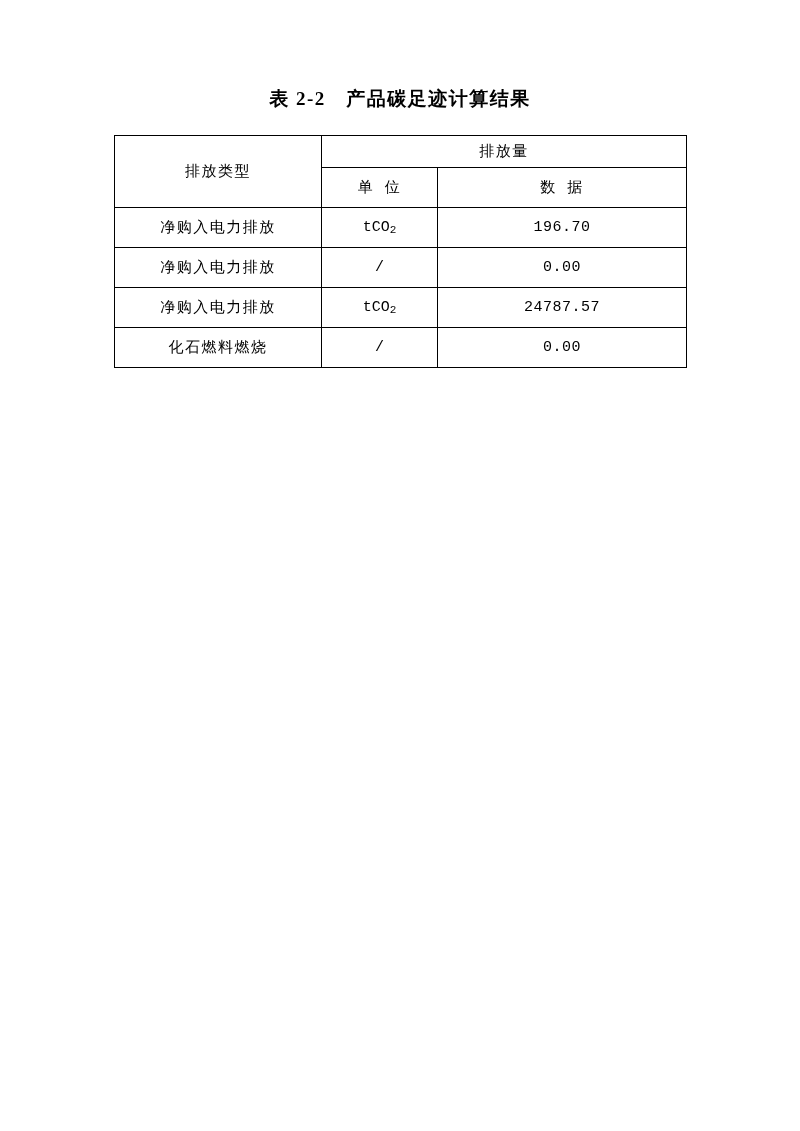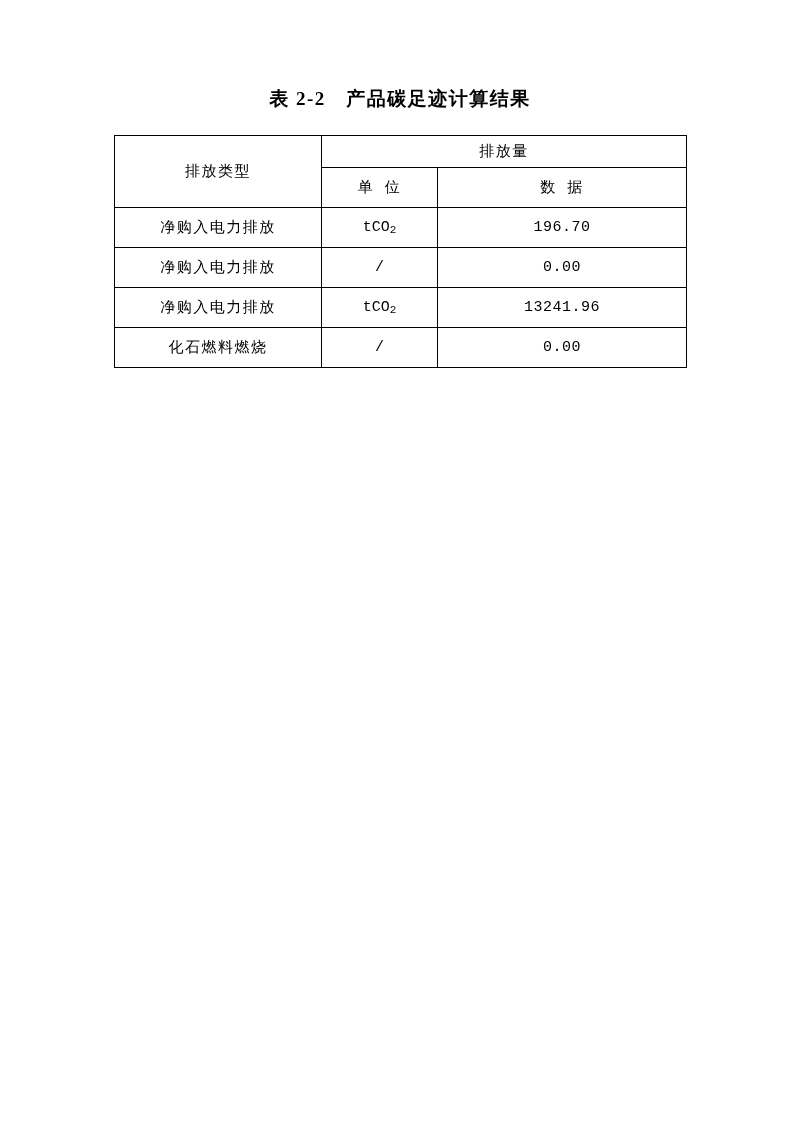--- a/index.html
+++ b/index.html
@@ -121,21 +121,21 @@
 
         <tr class="data-row">
           <td class="cn">净购入电力排放</td>
           <td class="unit"><span>/</span><sub></sub></td>
           <td class="num">0.00</td>
         </tr>
 
         <tr class="data-row">
           <td class="cn">净购入电力排放</td>
           <td class="unit"><span>tCO</span><sub>2</sub></td>
-          <td class="num">13241.96</td>
+          <td class="num">24787.57</td>
         </tr>
 
         <tr class="data-row">
           <td class="cn">化石燃料燃烧</td>
           <td class="unit"><span>/</span><sub></sub></td>
           <td class="num">0.00</td>
         </tr>
       </tbody>
     </table>
   </div>

